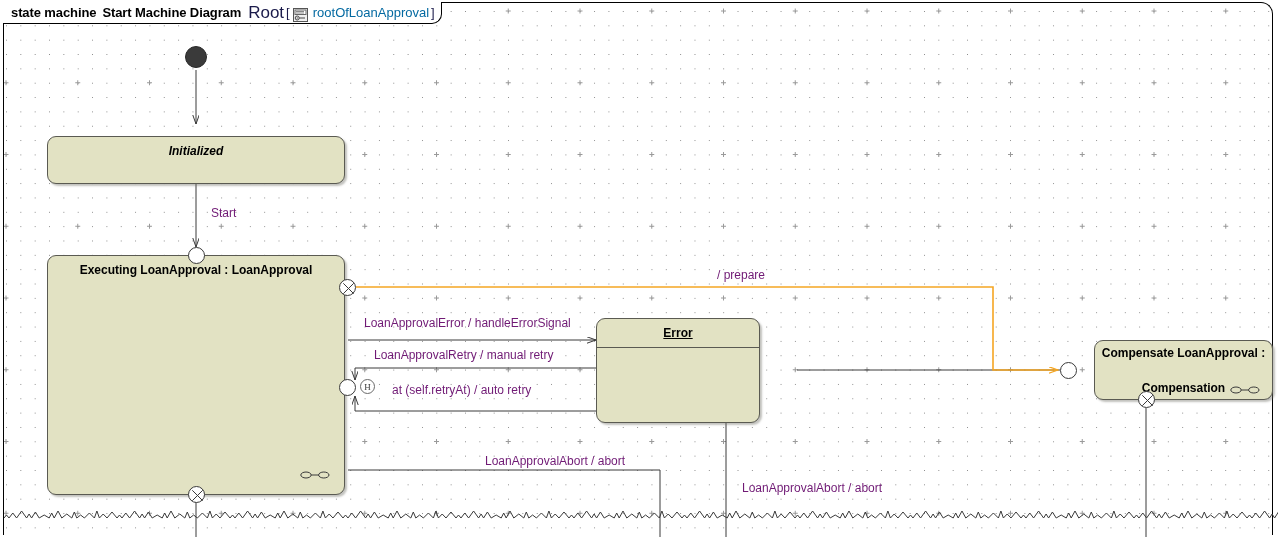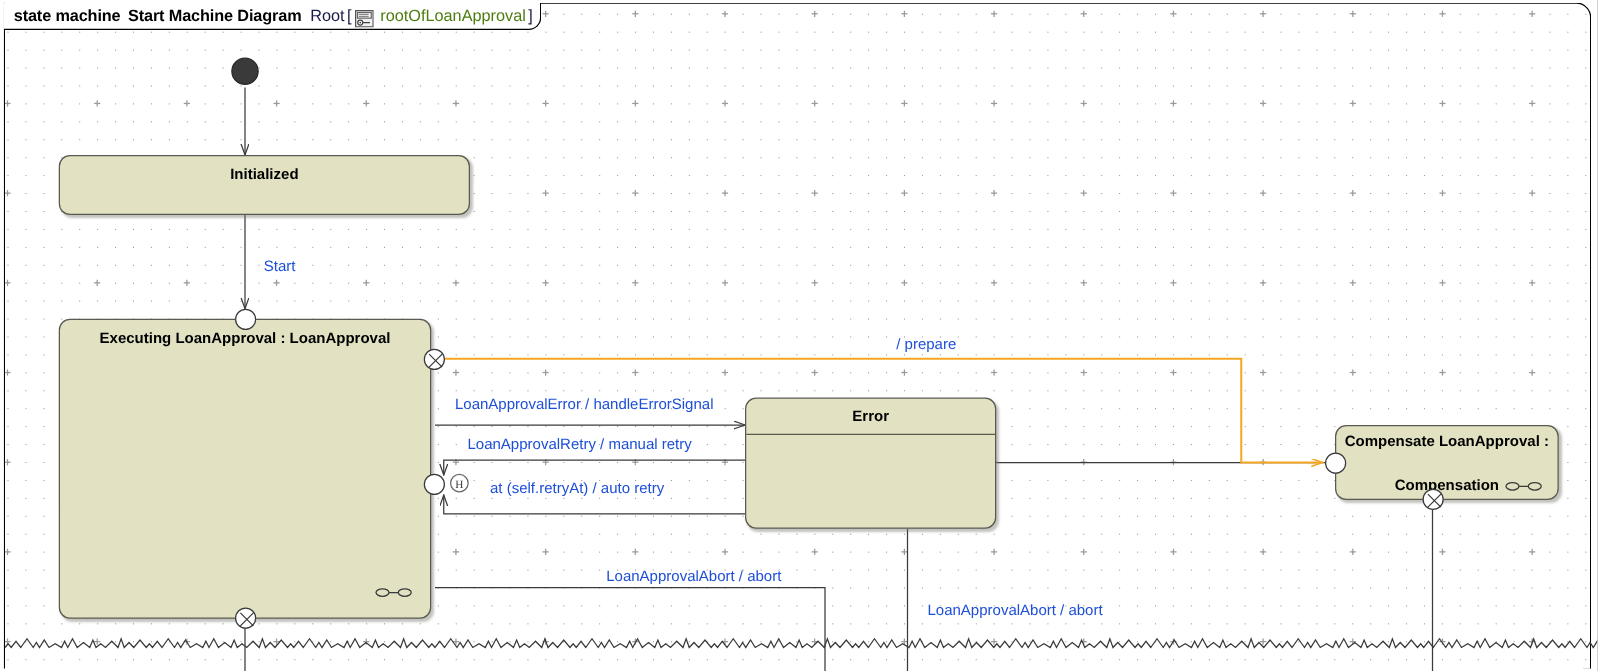--- a/index.html
+++ b/index.html
@@ -66,32 +66,32 @@
     letter-spacing: -0.1px;
   }
   #headertab .nm {
     font-size: 13px;
     font-weight: bold;
     color: #000;
     margin-left: 6px;
     letter-spacing: -0.1px;
   }
   #headertab .root {
-    font-size: 13px;
+    font-size: 17px;
     color: #1a1a4a;
     margin-left: 7px;
   }
   #headertab .brk {
     font-size: 13px;
     color: #1a1a4a;
     margin-left: 2px;
   }
   #headertab .rootname {
     font-size: 13px;
-    color: #4d7c0f;
+    color: #0369a1;
     margin-left: 4px;
   }
   .smicon {
     display: inline-block;
     width: 15px; height: 14px;
     margin: 0 1px 0 3px;
     position: relative;
     top: 2px;
   }
 
@@ -153,21 +153,21 @@
     color: #3a3a3a;
     text-align: center;
     line-height: 13px;
     font-family: "Liberation Serif", serif;
   }
 
   
   .elabel {
     position: absolute;
     font-size: 12px;
-    color: #1d4ed8;
+    color: #701a75;
     white-space: nowrap;
   }
 
   svg.lines {
     position: absolute;
     left: 0; top: 0;
     width: 1278px; height: 537px;
     pointer-events: none;
     overflow: visible;
   }
@@ -524,41 +524,41 @@
 
     <line x1="196" y1="502" x2="196" y2="537" stroke="#3a3a3a" stroke-width="1"></line>
 
     <line x1="726" y1="423" x2="726" y2="537" stroke="#3a3a3a" stroke-width="1"></line>
 
     <line x1="1146" y1="408" x2="1146" y2="537" stroke="#3a3a3a" stroke-width="1"></line>
 
     <path id="torn" fill="none" stroke="#3a3a3a" stroke-width="1" d="M4,518 l2.5,-3.0 l2.5,3.0 l3.8,-5.0 l3.8,5.0 l5.0,-7.0 l5.0,7.0 l2.5,-4.0 l2.5,4.0 l3.8,-6.0 l3.8,6.0 l5.0,-3.0 l5.0,3.0 l2.5,-5.0 l2.5,5.0 l3.8,-7.0 l3.8,7.0 l5.0,-4.0 l5.0,4.0 l2.5,-6.0 l2.5,6.0 l3.8,-3.0 l3.8,3.0 l5.0,-5.0 l5.0,5.0 l2.5,-7.0 l2.5,7.0 l3.8,-4.0 l3.8,4.0 l5.0,-6.0 l5.0,6.0 l2.5,-3.0 l2.5,3.0 l3.8,-5.0 l3.8,5.0 l5.0,-7.0 l5.0,7.0 l2.5,-4.0 l2.5,4.0 l3.8,-6.0 l3.8,6.0 l5.0,-3.0 l5.0,3.0 l2.5,-5.0 l2.5,5.0 l3.8,-7.0 l3.8,7.0 l5.0,-4.0 l5.0,4.0 l2.5,-6.0 l2.5,6.0 l3.8,-3.0 l3.8,3.0 l5.0,-5.0 l5.0,5.0 l2.5,-7.0 l2.5,7.0 l3.8,-4.0 l3.8,4.0 l5.0,-6.0 l5.0,6.0 l2.5,-3.0 l2.5,3.0 l3.8,-5.0 l3.8,5.0 l5.0,-7.0 l5.0,7.0 l2.5,-4.0 l2.5,4.0 l3.8,-6.0 l3.8,6.0 l5.0,-3.0 l5.0,3.0 l2.5,-5.0 l2.5,5.0 l3.8,-7.0 l3.8,7.0 l5.0,-4.0 l5.0,4.0 l2.5,-6.0 l2.5,6.0 l3.8,-3.0 l3.8,3.0 l5.0,-5.0 l5.0,5.0 l2.5,-7.0 l2.5,7.0 l3.8,-4.0 l3.8,4.0 l5.0,-6.0 l5.0,6.0 l2.5,-3.0 l2.5,3.0 l3.8,-5.0 l3.8,5.0 l5.0,-7.0 l5.0,7.0 l2.5,-4.0 l2.5,4.0 l3.8,-6.0 l3.8,6.0 l5.0,-3.0 l5.0,3.0 l2.5,-5.0 l2.5,5.0 l3.8,-7.0 l3.8,7.0 l5.0,-4.0 l5.0,4.0 l2.5,-6.0 l2.5,6.0 l3.8,-3.0 l3.8,3.0 l5.0,-5.0 l5.0,5.0 l2.5,-7.0 l2.5,7.0 l3.8,-4.0 l3.8,4.0 l5.0,-6.0 l5.0,6.0 l2.5,-3.0 l2.5,3.0 l3.8,-5.0 l3.8,5.0 l5.0,-7.0 l5.0,7.0 l2.5,-4.0 l2.5,4.0 l3.8,-6.0 l3.8,6.0 l5.0,-3.0 l5.0,3.0 l2.5,-5.0 l2.5,5.0 l3.8,-7.0 l3.8,7.0 l5.0,-4.0 l5.0,4.0 l2.5,-6.0 l2.5,6.0 l3.8,-3.0 l3.8,3.0 l5.0,-5.0 l5.0,5.0 l2.5,-7.0 l2.5,7.0 l3.8,-4.0 l3.8,4.0 l5.0,-6.0 l5.0,6.0 l2.5,-3.0 l2.5,3.0 l3.8,-5.0 l3.8,5.0 l5.0,-7.0 l5.0,7.0 l2.5,-4.0 l2.5,4.0 l3.8,-6.0 l3.8,6.0 l5.0,-3.0 l5.0,3.0 l2.5,-5.0 l2.5,5.0 l3.8,-7.0 l3.8,7.0 l5.0,-4.0 l5.0,4.0 l2.5,-6.0 l2.5,6.0 l3.8,-3.0 l3.8,3.0 l5.0,-5.0 l5.0,5.0 l2.5,-7.0 l2.5,7.0 l3.8,-4.0 l3.8,4.0 l5.0,-6.0 l5.0,6.0 l2.5,-3.0 l2.5,3.0 l3.8,-5.0 l3.8,5.0 l5.0,-7.0 l5.0,7.0 l2.5,-4.0 l2.5,4.0 l3.8,-6.0 l3.8,6.0 l5.0,-3.0 l5.0,3.0 l2.5,-5.0 l2.5,5.0 l3.8,-7.0 l3.8,7.0 l5.0,-4.0 l5.0,4.0 l2.5,-6.0 l2.5,6.0 l3.8,-3.0 l3.8,3.0 l5.0,-5.0 l5.0,5.0 l2.5,-7.0 l2.5,7.0 l3.8,-4.0 l3.8,4.0 l5.0,-6.0 l5.0,6.0 l2.5,-3.0 l2.5,3.0 l3.8,-5.0 l3.8,5.0 l5.0,-7.0 l5.0,7.0 l2.5,-4.0 l2.5,4.0 l3.8,-6.0 l3.8,6.0 l5.0,-3.0 l5.0,3.0 l2.5,-5.0 l2.5,5.0 l3.8,-7.0 l3.8,7.0 l5.0,-4.0 l5.0,4.0 l2.5,-6.0 l2.5,6.0 l3.8,-3.0 l3.8,3.0 l5.0,-5.0 l5.0,5.0 l2.5,-7.0 l2.5,7.0 l3.8,-4.0 l3.8,4.0 l5.0,-6.0 l5.0,6.0 l2.5,-3.0 l2.5,3.0 l3.8,-5.0 l3.8,5.0 l5.0,-7.0 l5.0,7.0 l2.5,-4.0 l2.5,4.0 l3.8,-6.0 l3.8,6.0 l5.0,-3.0 l5.0,3.0 l2.5,-5.0 l2.5,5.0 l3.8,-7.0 l3.8,7.0 l5.0,-4.0 l5.0,4.0 l2.5,-6.0 l2.5,6.0 l3.8,-3.0 l3.8,3.0 l5.0,-5.0 l5.0,5.0 l2.5,-7.0 l2.5,7.0 l3.8,-4.0 l3.8,4.0 l5.0,-6.0 l5.0,6.0 l2.5,-3.0 l2.5,3.0 l3.8,-5.0 l3.8,5.0 l5.0,-7.0 l5.0,7.0 l2.5,-4.0 l2.5,4.0 l3.8,-6.0 l3.8,6.0 l5.0,-3.0 l5.0,3.0 l2.5,-5.0 l2.5,5.0 l3.8,-7.0 l3.8,7.0 l5.0,-4.0 l5.0,4.0 l2.5,-6.0 l2.5,6.0 l3.8,-3.0 l3.8,3.0 l5.0,-5.0 l5.0,5.0 l2.5,-7.0 l2.5,7.0 l3.8,-4.0 l3.8,4.0 l5.0,-6.0 l5.0,6.0 l2.5,-3.0 l2.5,3.0 l3.8,-5.0 l3.8,5.0 l5.0,-7.0 l5.0,7.0 l2.5,-4.0 l2.5,4.0 l3.8,-6.0 l3.8,6.0 l5.0,-3.0 l5.0,3.0 l2.5,-5.0 l2.5,5.0 l3.8,-7.0 l3.8,7.0 l5.0,-4.0 l5.0,4.0 l2.5,-6.0 l2.5,6.0 l3.8,-3.0 l3.8,3.0 l5.0,-5.0 l5.0,5.0 l2.5,-7.0 l2.5,7.0 l3.8,-4.0 l3.8,4.0 l5.0,-6.0 l5.0,6.0 l2.5,-3.0 l2.5,3.0 l3.8,-5.0 l3.8,5.0 l5.0,-7.0 l5.0,7.0 l2.5,-4.0 l2.5,4.0 l3.8,-6.0 l3.8,6.0"></path>
   </svg>
 
-  <div class="state" style="left:47px; top:124px; width:329px; height:48px;">
+  <div class="state" style="left:47px; top:136px; width:298px; height:48px;font-style:italic;">
     <div class="title">Initialized</div>
   </div>
 
   <div class="state" style="left:47px; top:255px; width:298px; height:240px;">
     <div class="title">Executing LoanApproval : LoanApproval</div>
     <div class="subicon" style="right:14px; bottom:18px;">
       <svg width="30" height="10" viewBox="0 0 30 10">
         <ellipse cx="6" cy="5" rx="5.2" ry="3" fill="none" stroke="#3a3a3a" stroke-width="1"></ellipse>
         <line x1="11.2" y1="5" x2="18.6" y2="5" stroke="#3a3a3a" stroke-width="1"></line>
         <ellipse cx="23.8" cy="5" rx="5.2" ry="3" fill="none" stroke="#3a3a3a" stroke-width="1"></ellipse>
       </svg>
     </div>
   </div>
 
-  <div class="state" style="left:596px; top:318px; width:201px; height:105px;">
+  <div class="state" style="left:596px; top:318px; width:164px; height:105px;text-decoration:underline;">
     <div class="title">Error</div>
     <div class="sep"></div>
   </div>
 
-  <div class="state" style="left:1068px; top:340px; width:179px; height:60px;">
+  <div class="state" style="left:1094px; top:340px; width:179px; height:60px;">
     <div class="title" style="padding-top:5px;">Compensate LoanApproval :</div>
     <div class="title" style="padding-top:0;margin-top:20px;">Compensation</div>
     <div class="subicon" style="right:12px; bottom:8px;">
       <svg width="30" height="10" viewBox="0 0 30 10">
         <ellipse cx="6" cy="5" rx="5.2" ry="3" fill="none" stroke="#3a3a3a" stroke-width="1"></ellipse>
         <line x1="11.2" y1="5" x2="18.6" y2="5" stroke="#3a3a3a" stroke-width="1"></line>
         <ellipse cx="23.8" cy="5" rx="5.2" ry="3" fill="none" stroke="#3a3a3a" stroke-width="1"></ellipse>
       </svg>
     </div>
   </div>

